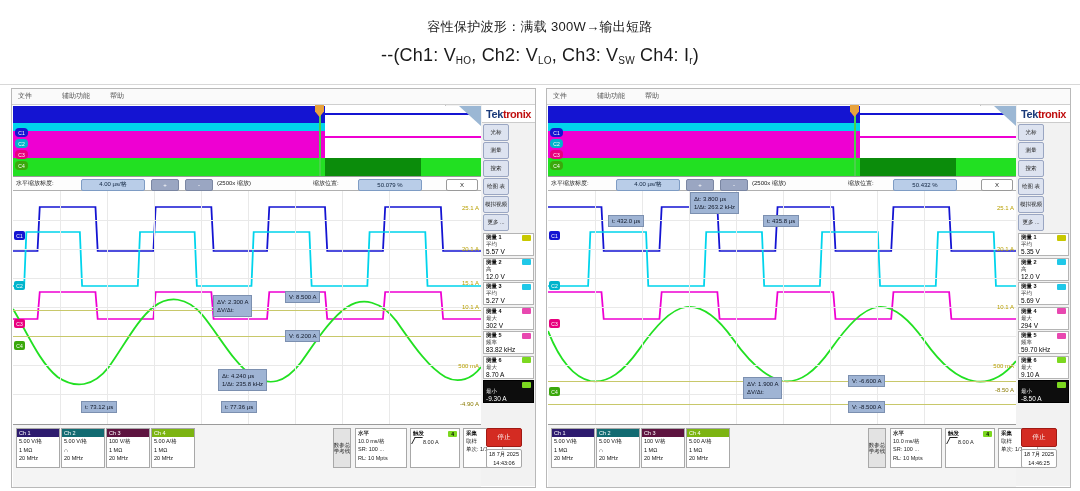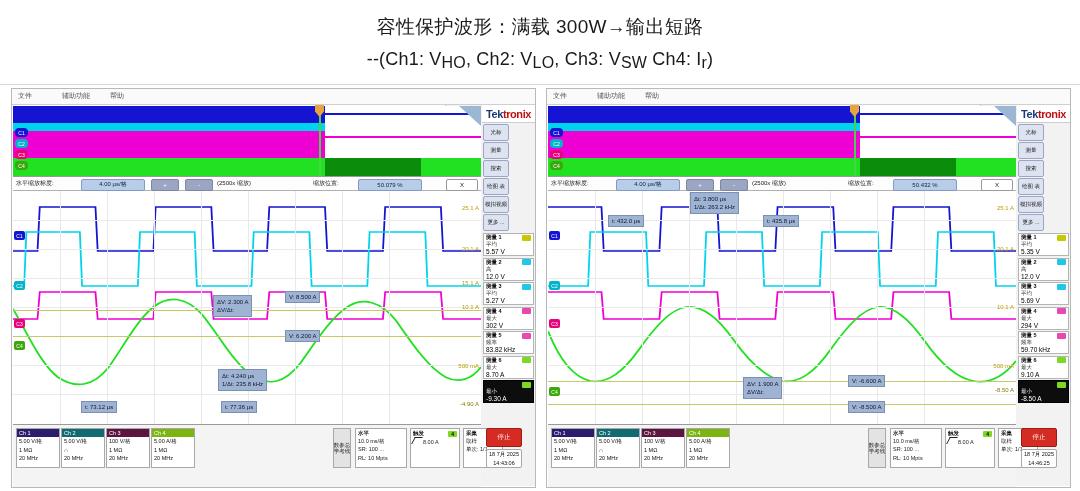--- a/index.html
+++ b/index.html
@@ -2,23 +2,23 @@
 <html><head>
 <meta charset="utf-8">
 <style>
   html,body{margin:0;padding:0;background:#ffffff;}
   body{width:1080px;height:491px;font-family:"Liberation Sans",sans-serif;overflow:hidden;}
   .page{position:relative;width:1080px;height:491px;background:#fff;}
 
   
   .title-block{position:absolute;left:0;top:0;width:1080px;height:84px;background:#fff;
      display:flex;flex-direction:column;align-items:center;justify-content:center;}
-  .title-line1{font-size:19px;color:#1a1a1a;letter-spacing:.3px;margin-bottom:9px;}
+  .title-line1{font-size:13px;color:#1a1a1a;letter-spacing:.3px;margin-bottom:9px;}
   .title-line2{font-size:18px;color:#1a1a1a;letter-spacing:.2px;}
-  .title-line2 sub{font-size:16px;vertical-align:baseline;position:relative;top:3px;}
+  .title-line2 sub{font-size:10px;vertical-align:baseline;position:relative;top:3px;}
   .sep-line{position:absolute;left:0;top:84px;width:1080px;height:1px;background:#d8d8d8;}
 
   
   .scope{position:absolute;top:88px;height:398px;background:#ffffff;border:1px solid #b9b9b9;}
   .scope.left{left:11px;width:523px;}
   .scope.right{left:546px;width:523px;}
 
   .menubar{height:15px;background:#fafafa;border-bottom:1px solid #cfcfcf;position:relative;}
   .menu-item{position:absolute;top:2px;font-size:7px;color:#555;}
 

